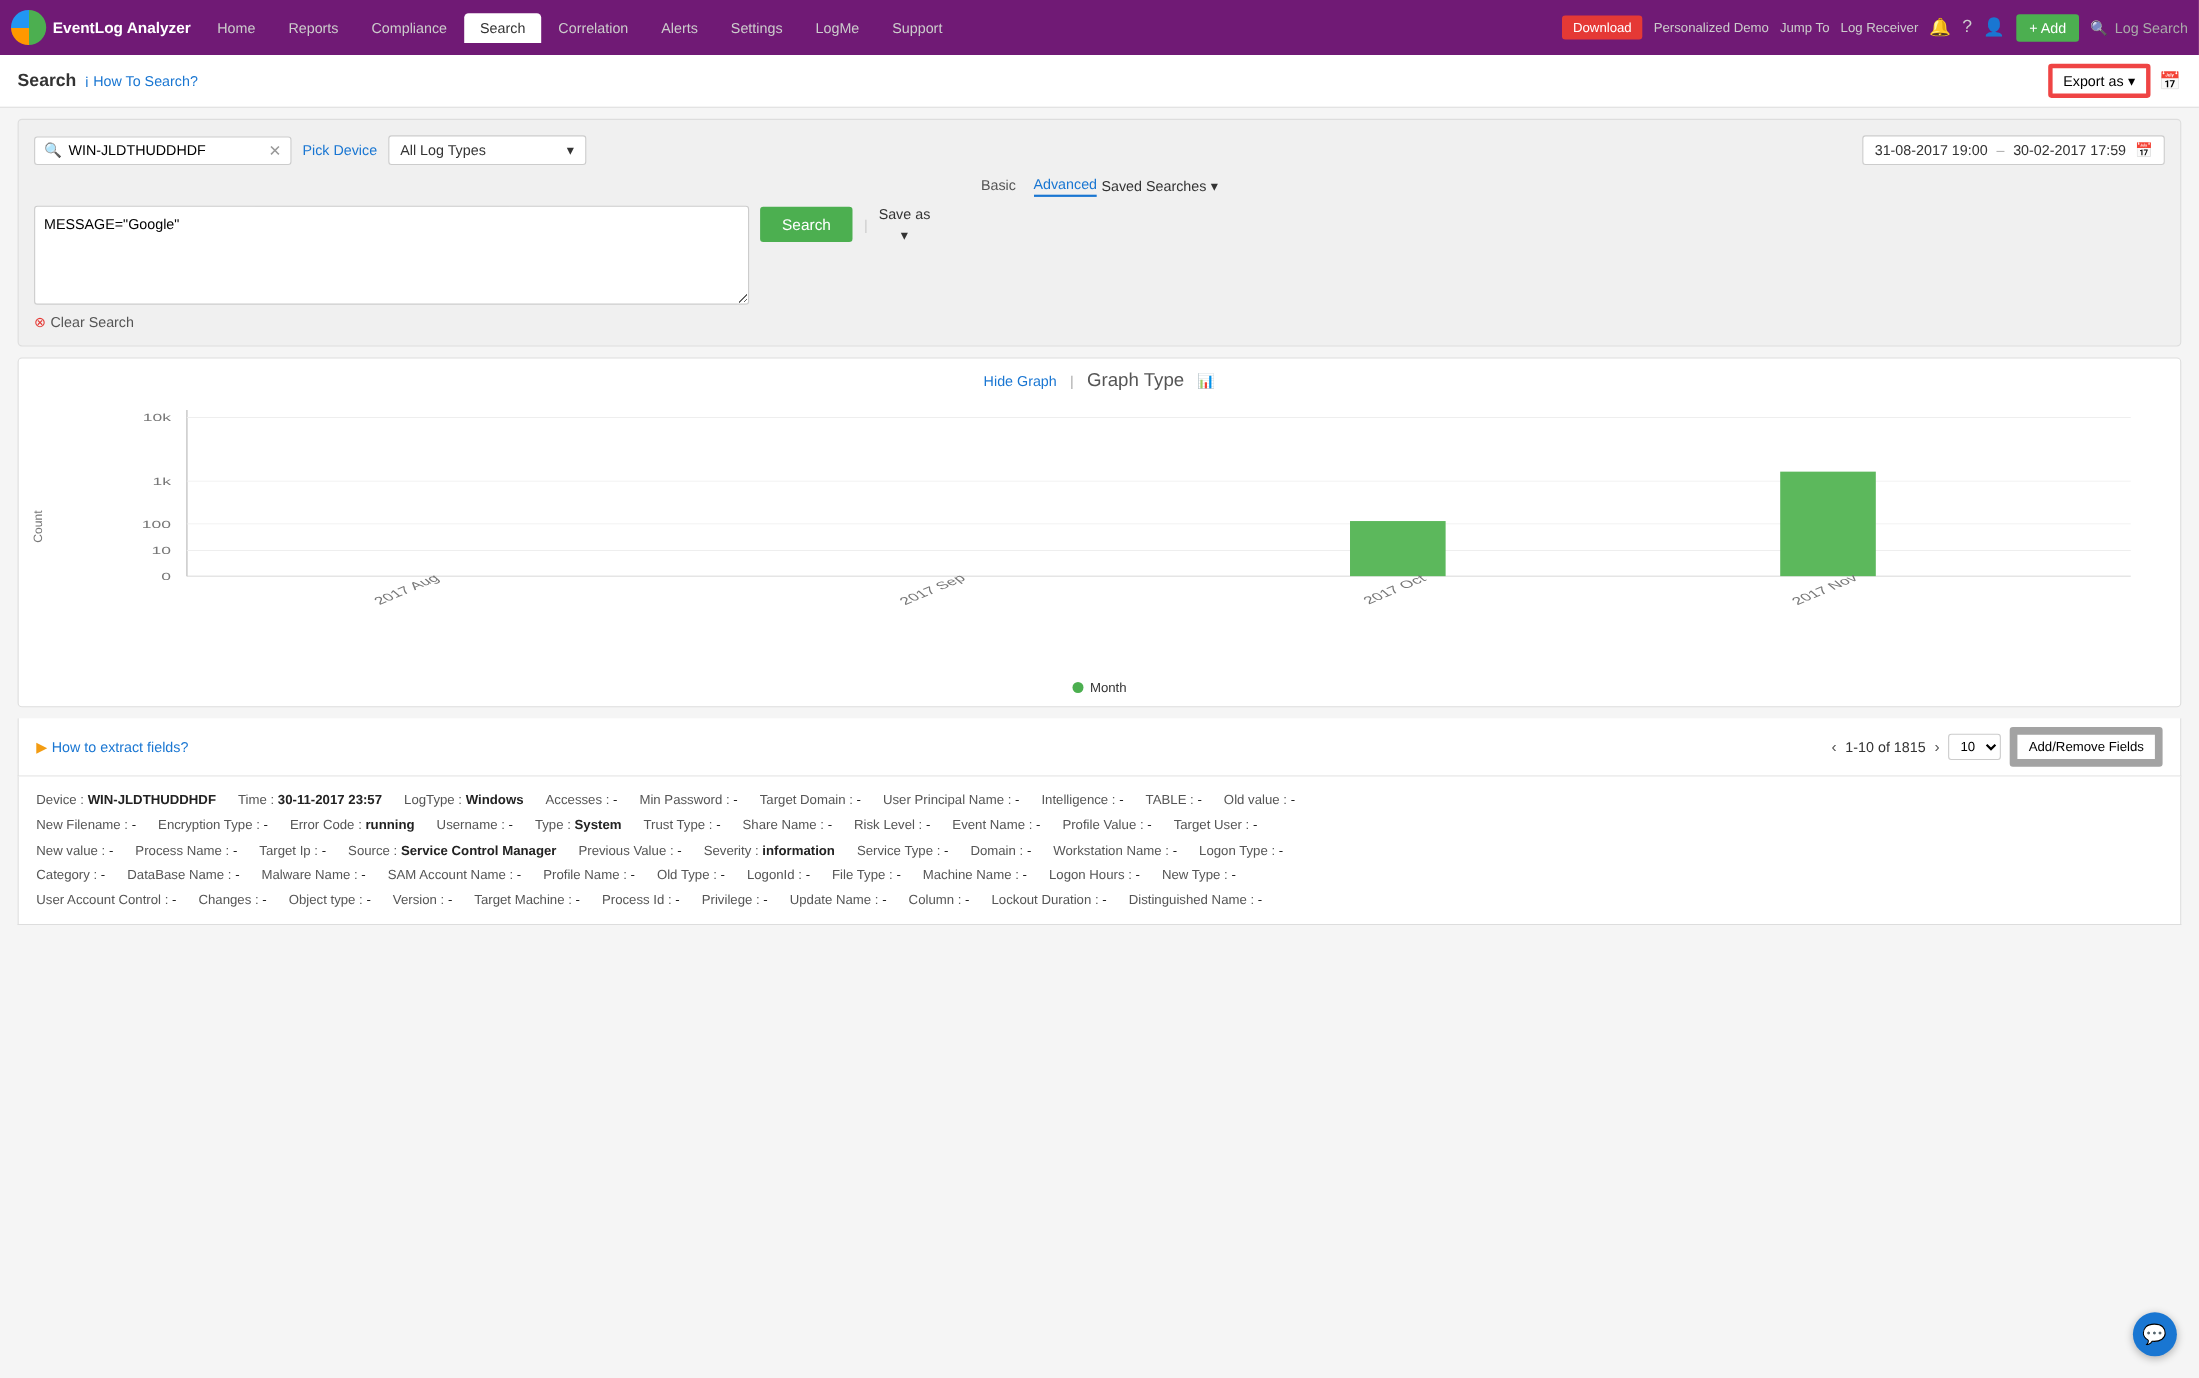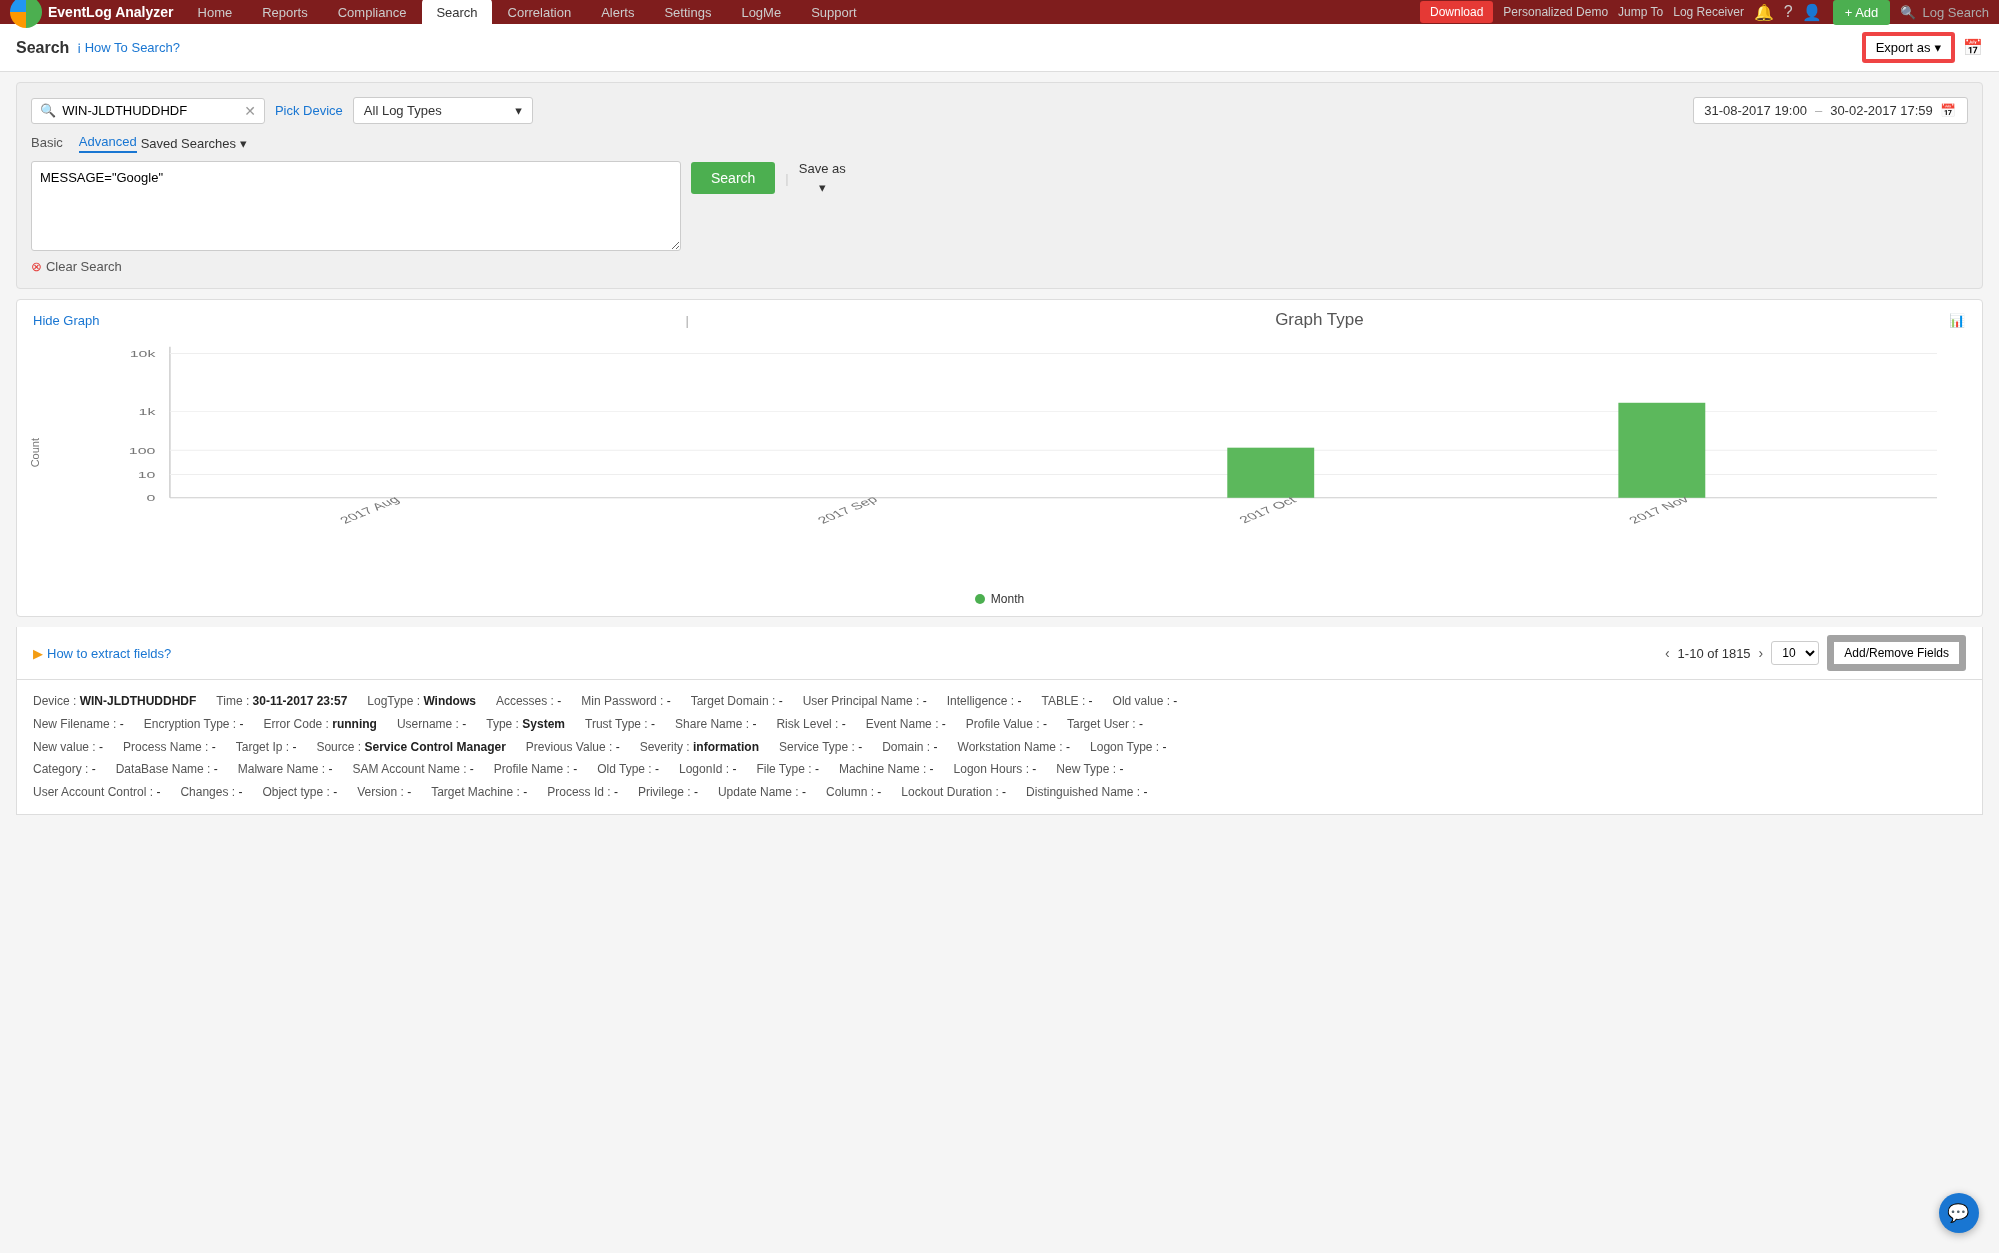--- a/index.html
+++ b/index.html
@@ -1,23 +1,23 @@
 <!DOCTYPE html>
 <html><head>
   <meta charset="utf-8">
   <style>
     * { box-sizing: border-box; margin: 0; padding: 0; }
     body { font-family: Arial, sans-serif; font-size: 13px; background: #f5f5f5; color: #333; }
 
     
     .top-bar {
-      background: #7f1d1d;
-      display: flex;
-      align-items: center;
-      height: 24px;
+      background: #701a75;
+      display: flex;
+      align-items: center;
+      height: 50px;
       padding: 0 10px;
       gap: 10px;
     }
     .logo-area {
       display: flex;
       align-items: center;
       gap: 6px;
       color: white;
       font-size: 14px;
       font-weight: bold;
@@ -163,21 +163,21 @@
       font-size: 13px;
     }
     .calendar-icon { color: #555; cursor: pointer; }
 
     
     .search-tabs {
       display: flex;
       align-items: center;
       margin-top: 10px;
       gap: 4px;
-      justify-content: flex-start;
+      justify-content: center;
     }
     .tab-left { display: flex; gap: 16px; align-items: center; }
     .tab-item {
       font-size: 13px;
       cursor: pointer;
       color: #555;
       padding-bottom: 2px;
     }
     .tab-item.active { color: #1976d2; border-bottom: 2px solid #1976d2; }
     .saved-searches {
@@ -244,21 +244,21 @@
     
     .graph-area {
       background: white;
       margin: 0 16px 10px;
       padding: 10px 16px;
       border: 1px solid #ddd;
       border-radius: 4px;
     }
     .graph-controls {
       display: flex;
-      justify-content: space-between;
+      justify-content: center;
       align-items: center;
       gap: 12px;
       margin-bottom: 8px;
     }
     .hide-graph-link { color: #1976d2; cursor: pointer; font-size: 13px; }
     .graph-type-label { color: #555; font-size: 17px; }
     .graph-type-icon { color: #1976d2; cursor: pointer; }
 
     .chart-container {
       position: relative;

